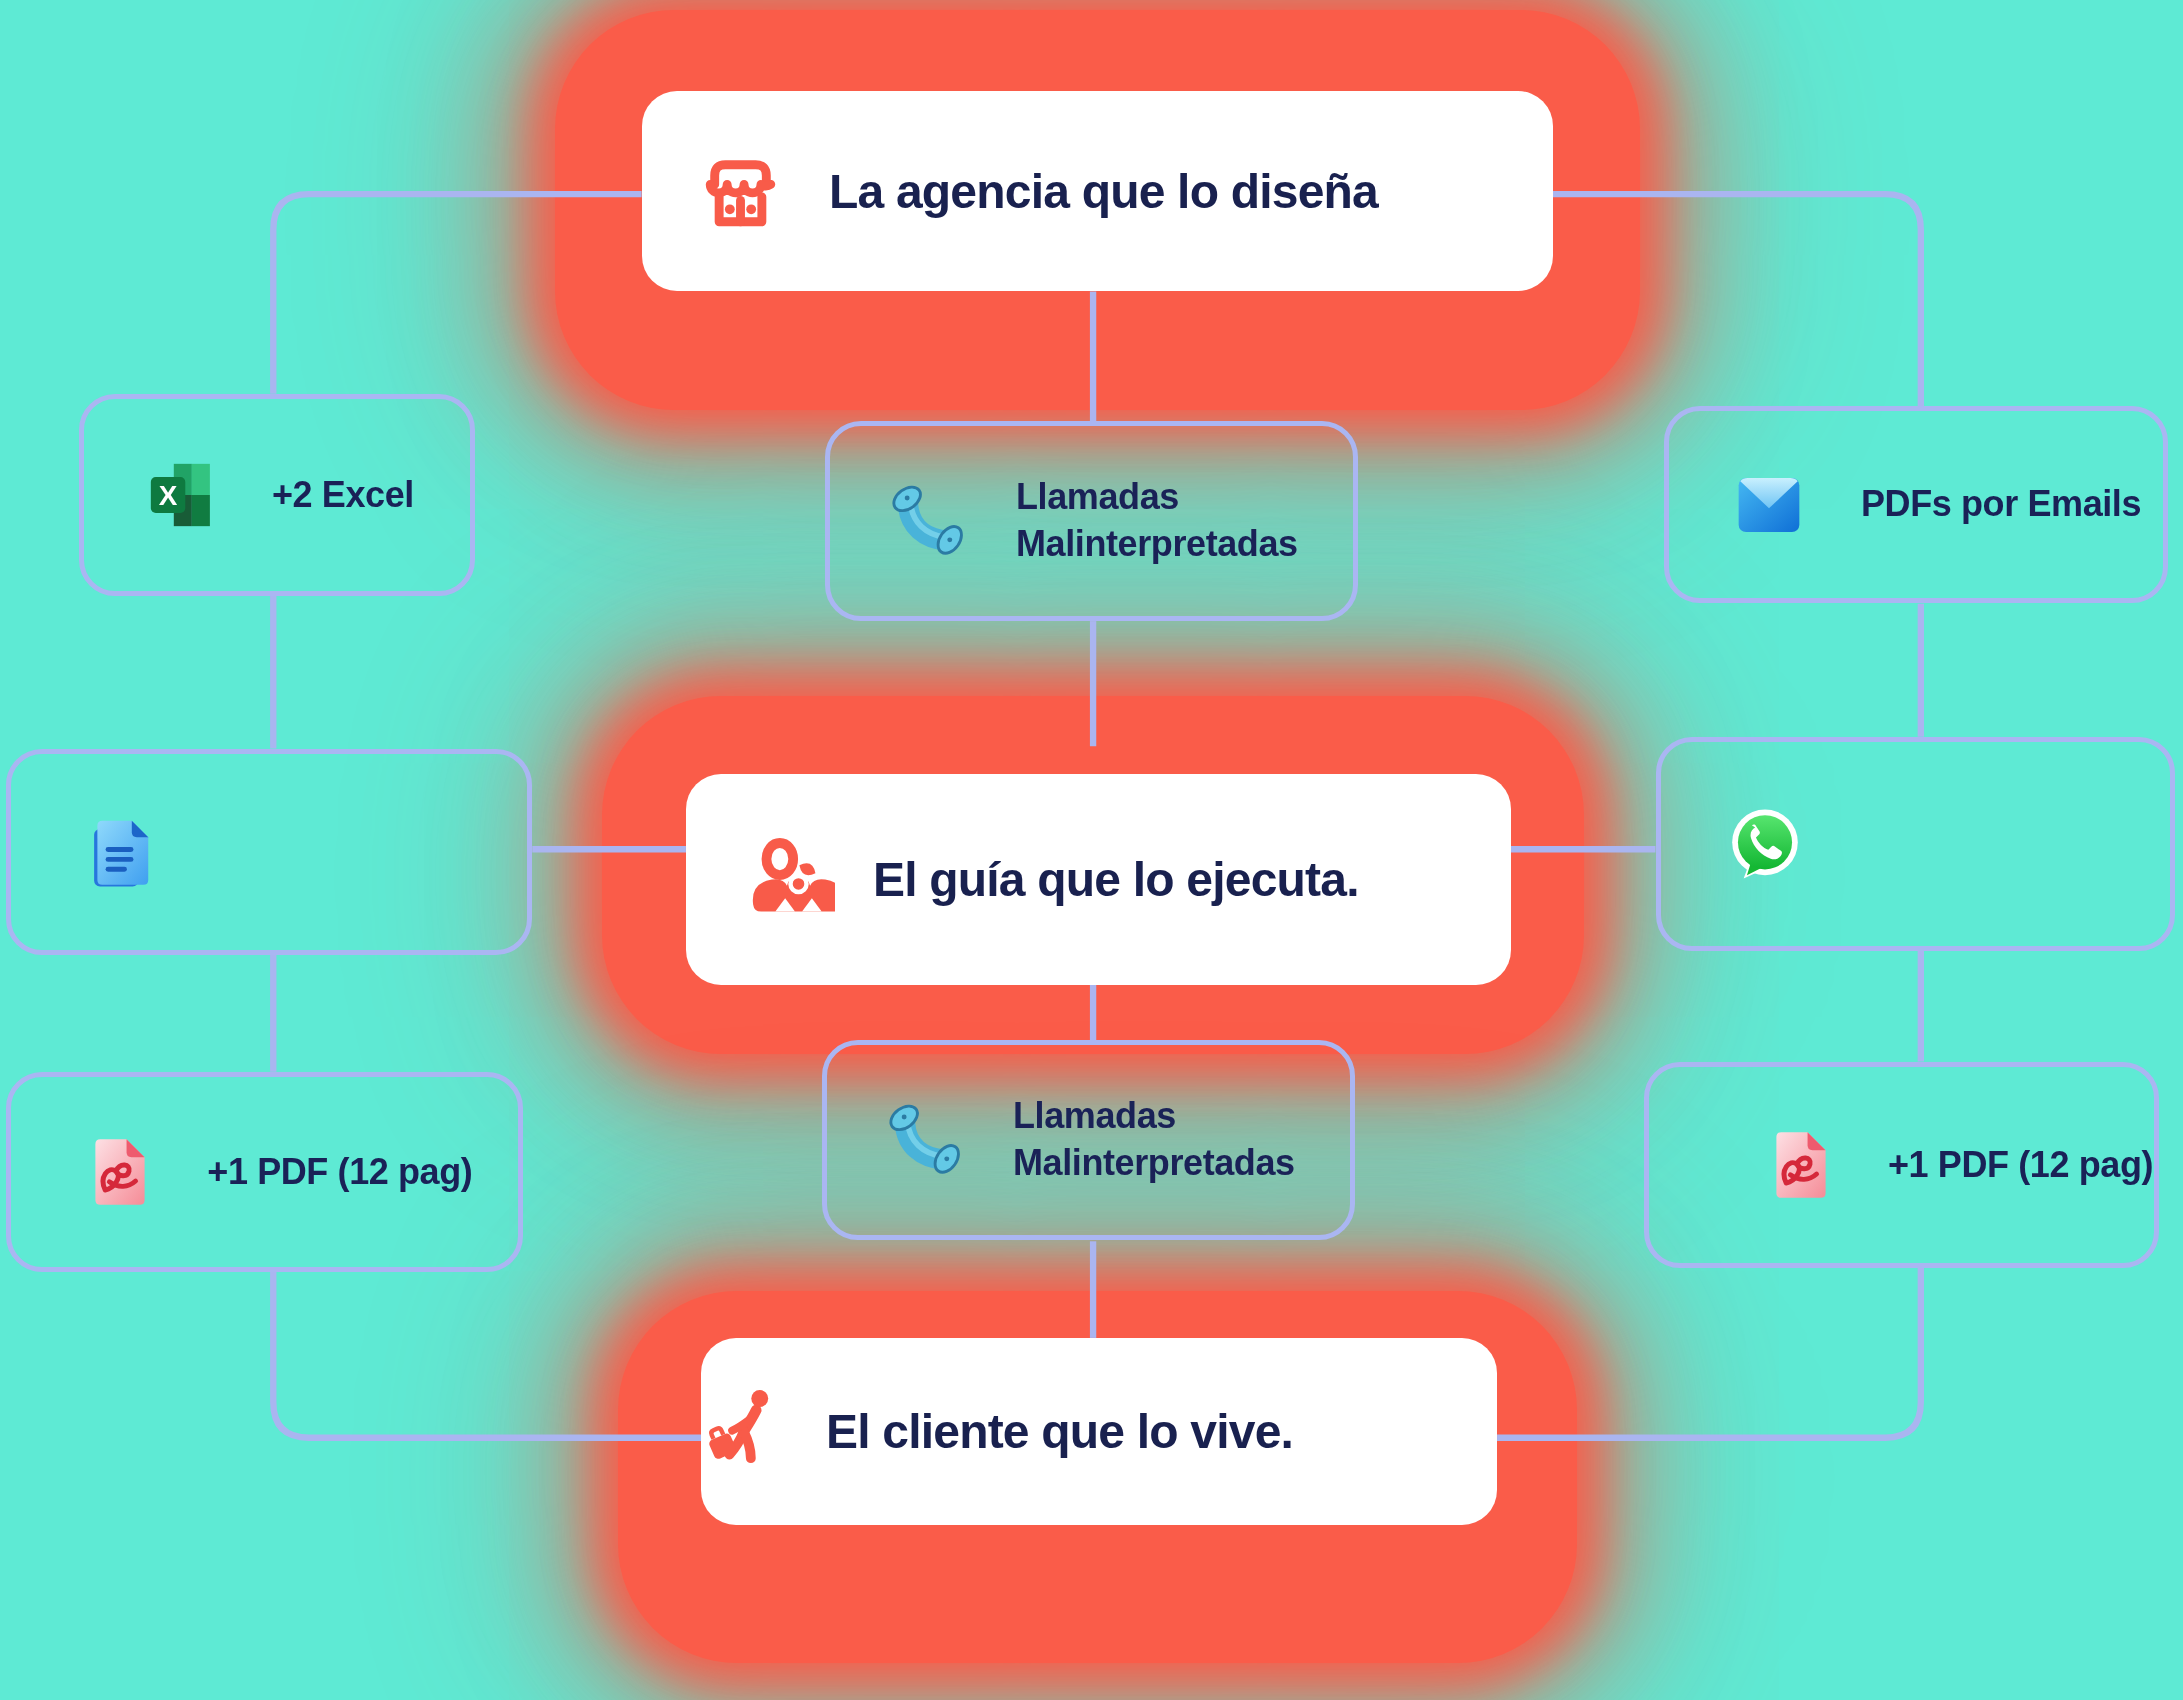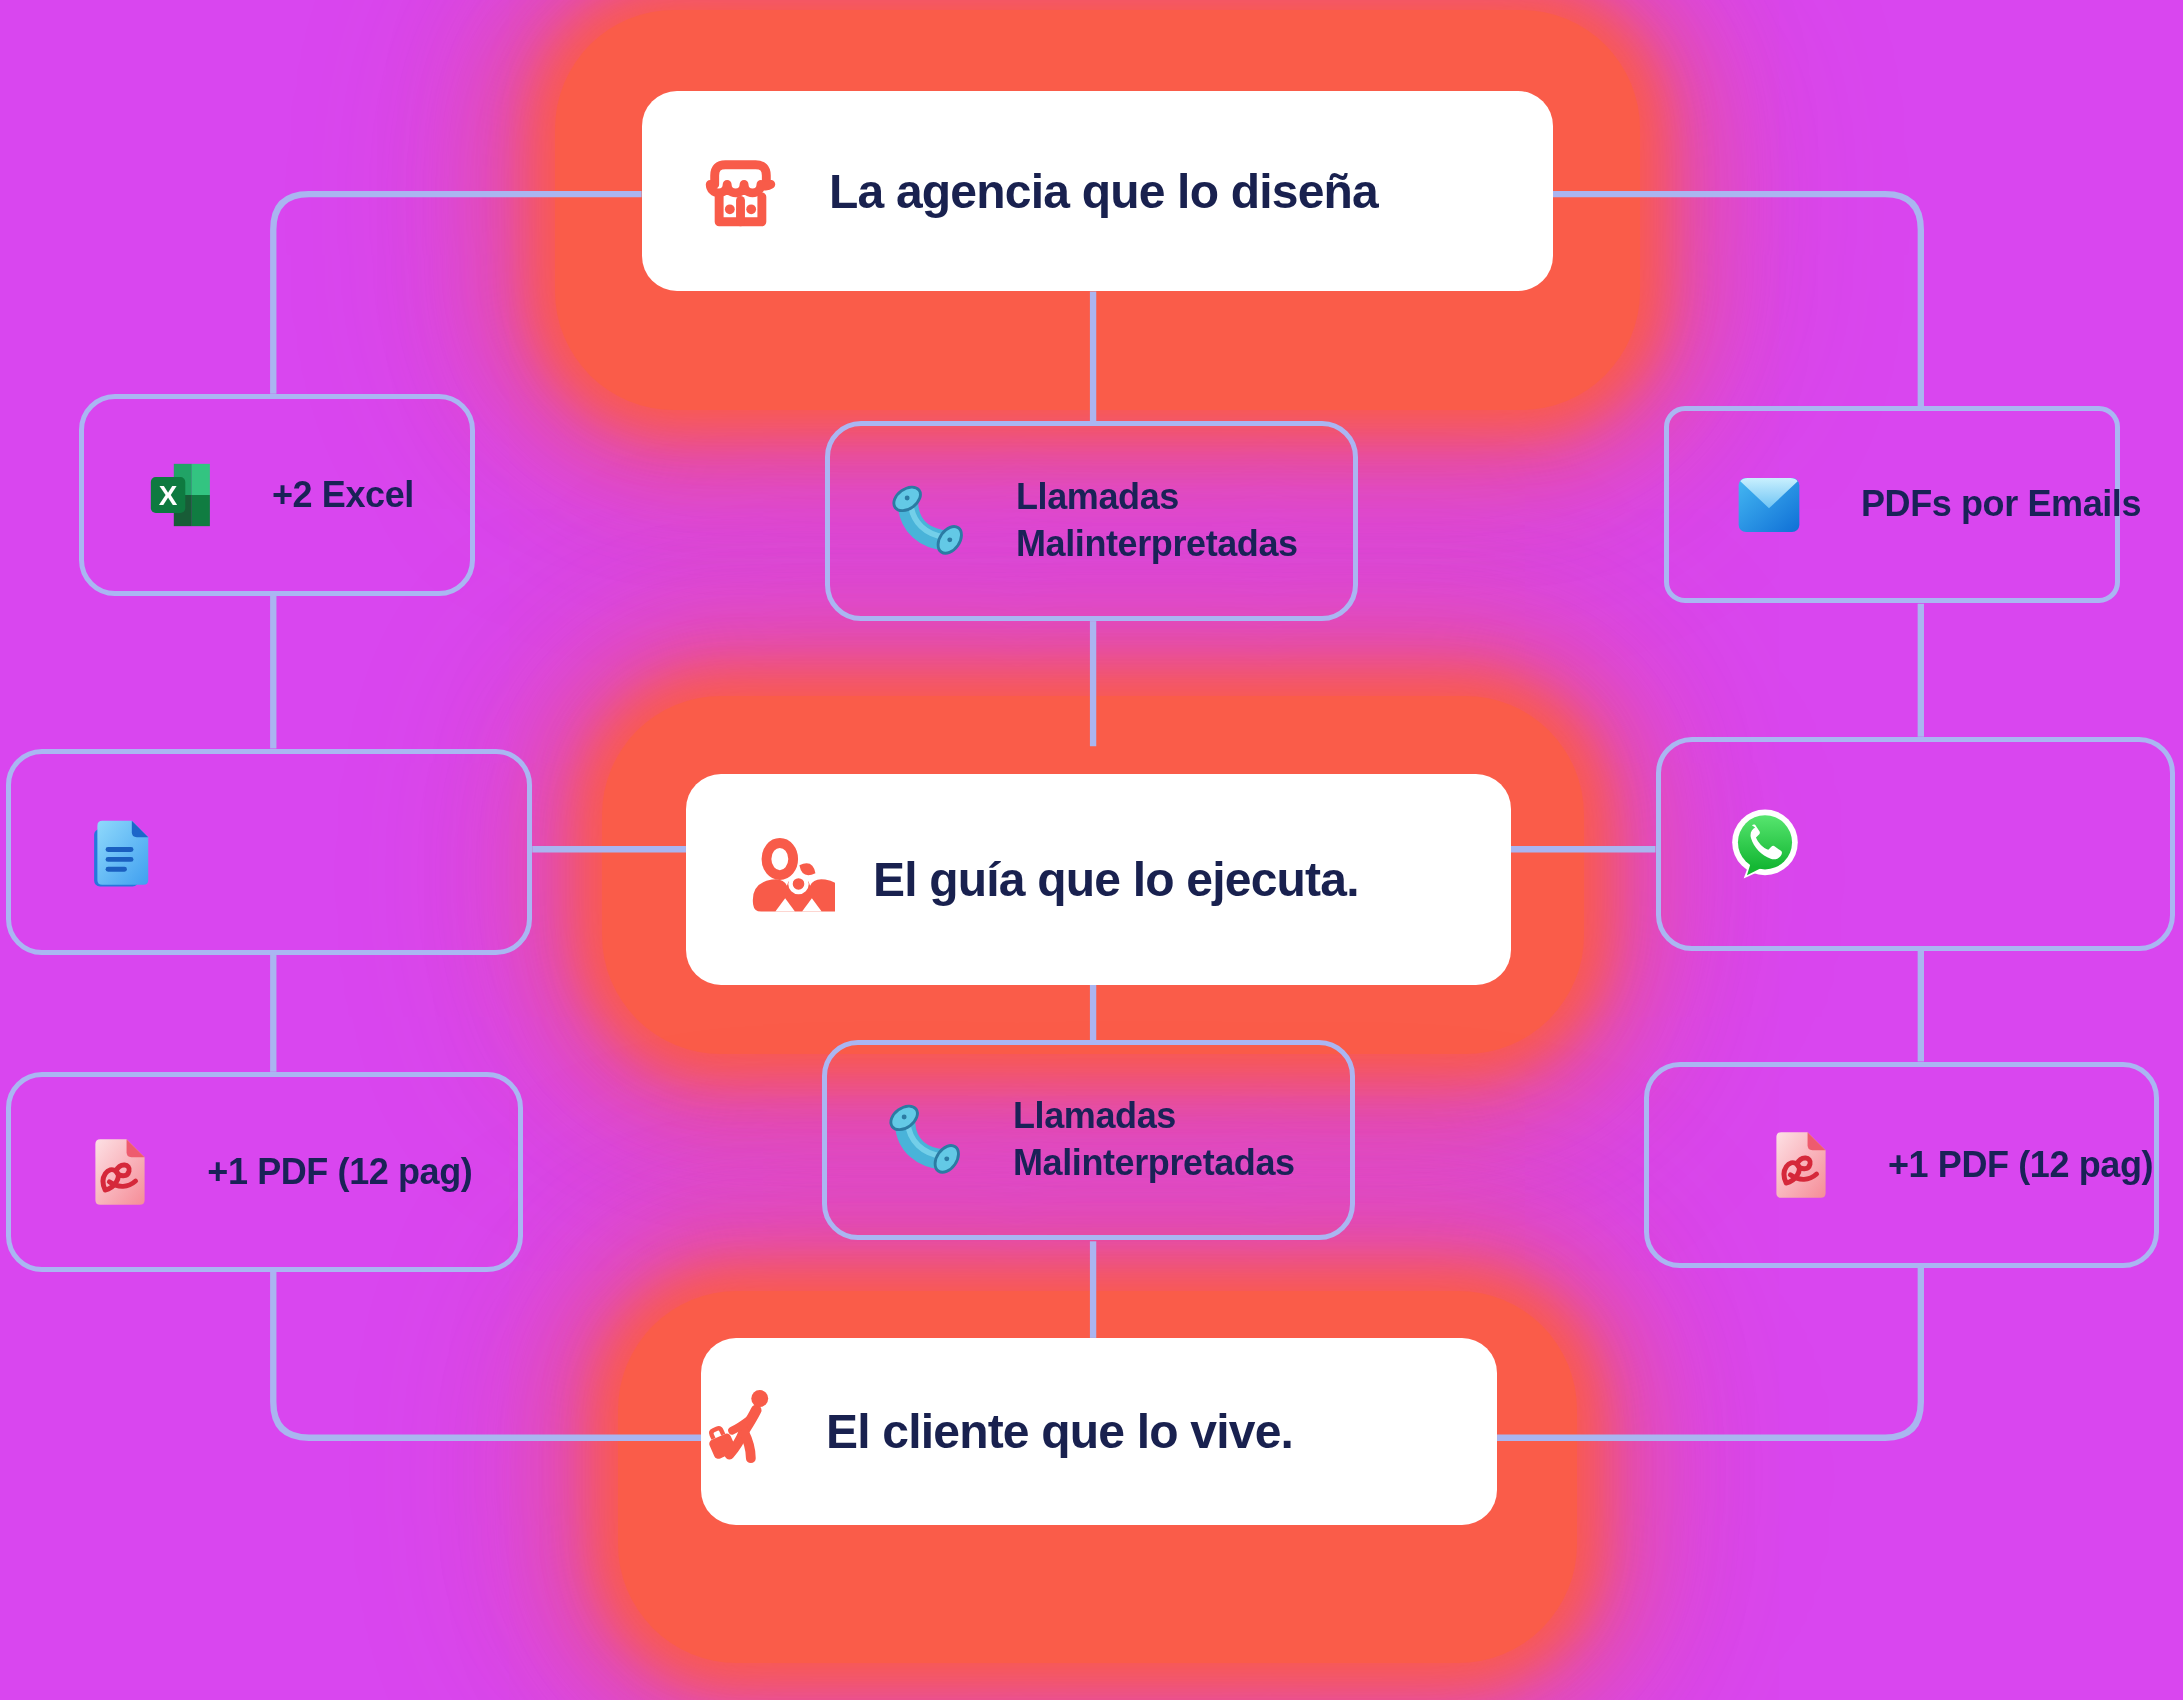--- a/index.html
+++ b/index.html
@@ -1,18 +1,18 @@
 <!DOCTYPE html>
 <html style="font-size:12.7px"><head>
 <meta charset="utf-8">
 <style>
   html,body{margin:0;padding:0;background:#3c4a4a;}
   .stage{
     position:relative;width:2183px;height:1700px;overflow:hidden;
-    background:#d946ef;
+    background:#5eead4;
     font-family:"Liberation Sans", sans-serif;
   }
   
   .glow{
     position:absolute;background:#fa5c49;border-radius:119px;
     box-shadow:
       0 0 48px 22px rgba(250,92,73,0.95),
       0 0 103px 55px rgba(250,92,73,0.50),
       0 0 170px 99px rgba(250,92,73,0.22);
     z-index:1;
@@ -44,21 +44,21 @@
   .chbox .chicon{width:82px;height:82px;flex:0 0 auto;}
   .chbox .chlabel{
     color:#1a2257;font-size:36px;font-weight:800;letter-spacing:-0.4px;line-height:1.3;
   }
   .chbox .chlabel span{display:block;white-space:nowrap;}
   .box-excel      {left:79px; top:394px;  width:396px;height:202px;padding-left:57px;gap:49px;}
   .box-archivos   {left:6.3px;   top:749px;  width:526px;height:206px;padding-left:70px;gap:49px;}
   .box-pdf-left   {left:6.3px;   top:1072px; width:517px;height:200px;padding-left:68px;gap:46px;}
   .box-llamadas-1 {left:825px;top:421px;  width:533px;height:200px;padding-left:55px;gap:49px;}
   .box-llamadas-2 {left:822px;top:1040px; width:533px;height:200px;padding-left:55px;gap:49px;}
-  .box-emails     {left:1664px;top:406px;  width:456px;height:197px;padding-left:59px;gap:51px;border-radius:21px;}
+  .box-emails     {left:1664px;top:406px;  width:504px;height:197px;padding-left:59px;gap:51px;}
   .box-whatsapp   {left:1656px;top:737px;  width:519px;height:214px;padding-left:63px;gap:44px;}
   .box-pdf-right  {left:1644px;top:1062px; width:515px;height:206px;padding-left:111px;gap:46px;}
 </style>
 </head>
 <body>
 
 <div class="stage">
 
   <div class="glow glow-top"></div>
   <div class="glow glow-mid"></div>

